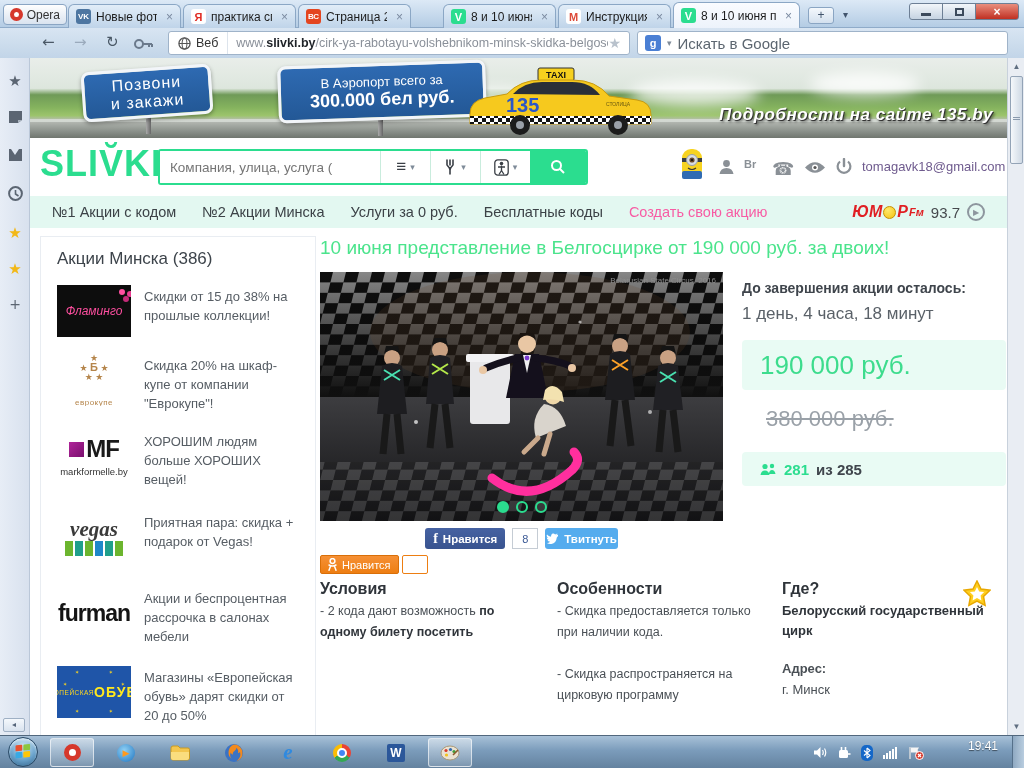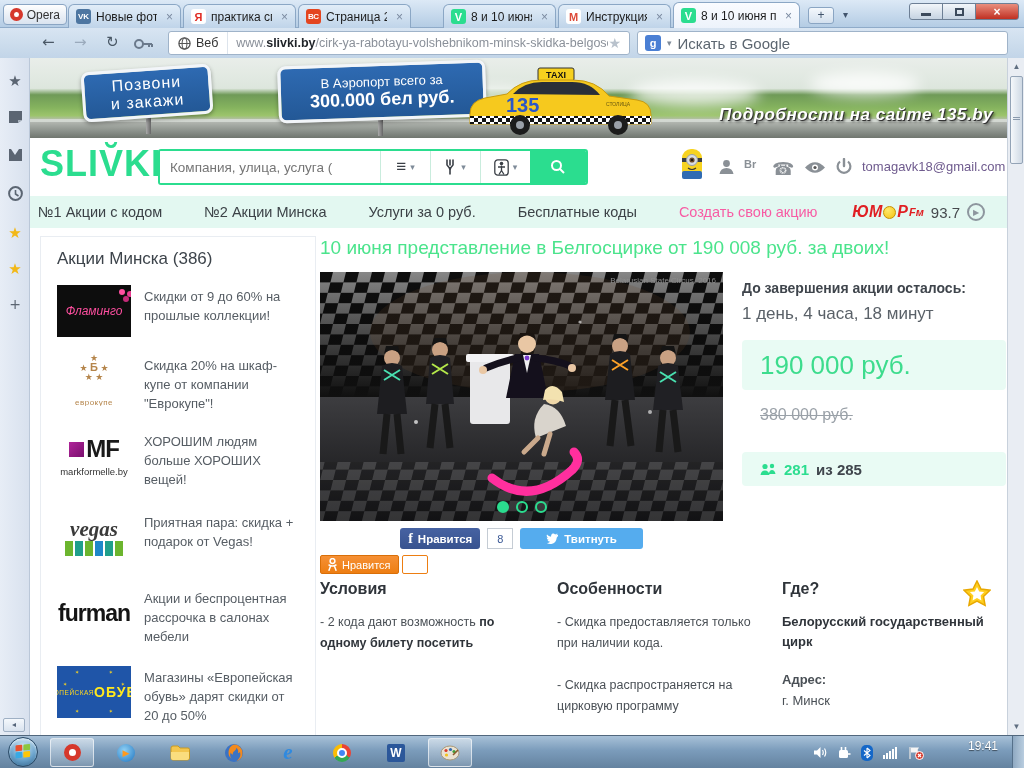--- a/index.html
+++ b/index.html
@@ -76,21 +76,21 @@
   .slogo{position:absolute;left:10px;top:5px;font-size:36px;font-weight:bold;color:#2bdd8f;letter-spacing:1px}
   .sgroup{position:absolute;left:128px;top:11px;height:36px;border:2px solid #2bdd8f;border-radius:3px;display:flex;align-items:stretch;overflow:hidden}
   .sinput{width:220px;border:none;outline:none;font-size:13.5px;color:#777;padding:0 10px;font-family:"Liberation Sans",sans-serif}
   .scell{width:50px;border-left:1px solid #c9ecdd;display:flex;align-items:center;justify-content:center;gap:4px;background:#fff}
   .sbtn{width:56px;background:#2bdd8f;display:flex;align-items:center;justify-content:center}
   .hicon{position:absolute;top:20px;color:#8a9096;font-family:"DejaVu Sans",sans-serif;font-size:16px}
   .hemail{position:absolute;left:832px;top:21px;font-size:13px;color:#6f5b8e}
   .br-cur{position:absolute;left:714px;top:20px;font-size:11px;font-weight:bold;color:#8a9096}
 
   
-  .snav{position:absolute;left:0;top:138px;right:0;height:32px;background:#e3f8f1;display:flex;align-items:center;gap:42px;padding-left:8px;font-size:14.5px;color:#3c4247}
+  .snav{position:absolute;left:0;top:138px;right:0;height:32px;background:#e3f8f1;display:flex;align-items:center;gap:26px;padding-left:22px;font-size:14.5px;color:#3c4247}
   .snav .pink{color:#f75ca4}
   .radio{position:absolute;right:22px;top:0;height:32px;display:flex;align-items:center;gap:7px}
   .radiologo{font-style:italic;font-weight:800;color:#e01f23;font-size:16px;display:flex;align-items:center}
   .smiley{width:13px;height:13px;border-radius:50%;background:radial-gradient(circle at 35% 30%,#ffe96b,#f4c211);border:1px solid #c78f00;margin:0 1px;position:relative}
   .radiofm{font-size:11px;margin-left:1px}
   .freq{font-size:15px;color:#45494d}
   .playbtn{width:18px;height:18px;border:2px solid #8d969e;border-radius:50%;color:#8d969e;font-size:8px;display:flex;align-items:center;justify-content:center}
 
   
   .content{position:absolute;left:0;top:170px;right:0;bottom:0;background:#fff}
@@ -122,39 +122,39 @@
   .main{position:absolute;left:288px;top:0;right:4px;height:600px}
   .dtitle{position:absolute;left:2px;top:9px;font-size:19px;color:#4be48c;white-space:nowrap}
   .photo{position:absolute;left:2px;top:44px;width:403px;height:249px;background:#161616;overflow:hidden}
   .dots{position:absolute;left:2px;top:273px;width:403px;display:flex;justify-content:center;gap:7px}
   .dot{width:12px;height:12px;border-radius:50%;border:2px solid #2bdd8f}
   .dot.on{background:#2bdd8f}
   .social{position:absolute;left:2px;top:300px;width:403px;display:flex;justify-content:center;gap:7px;align-items:center}
   .fbbtn{height:21px;background:linear-gradient(#4662a2,#38538f);border-radius:3px;color:#fff;font-size:11.5px;font-weight:bold;display:flex;align-items:center;gap:5px;padding:0 8px}
   .fbf{font-family:"Liberation Serif",serif;font-size:14px}
   .cntbox{height:21px;min-width:26px;border:1px solid #c5ccd4;background:#fff;color:#3c5a96;font-size:11px;display:flex;align-items:center;justify-content:center;padding:0 4px}
-  .twbtn{height:21px;background:#55acee;border-radius:3px;color:#fff;font-size:11.5px;font-weight:bold;display:flex;align-items:center;gap:5px;padding:0 26px}
+  .twbtn{height:21px;background:#55acee;border-radius:3px;color:#fff;font-size:11.5px;font-weight:bold;display:flex;align-items:center;gap:5px;padding:0 1px}
   .okrow{position:absolute;left:2px;top:327px;display:flex;gap:3px;align-items:center}
   .okbtn{height:19px;background:linear-gradient(#f69035,#ed7e12);border:1px solid #d96f08;border-radius:2px;color:#fff;font-size:11px;display:flex;align-items:center;gap:5px;padding:0 7px}
   .okcnt{height:19px;width:26px;border:1px solid #ed7e12;background:#fff;border-radius:2px}
 
   
   .aside{position:absolute;left:424px;top:0;width:268px}
   .cd-label{position:absolute;left:0;top:52px;font-size:14px;font-weight:bold;color:#3f454c}
   .cd-val{position:absolute;left:0;top:76px;font-size:17px;color:#5a6168}
   .pricebox{position:absolute;left:0;top:112px;width:264px;height:50px;background:#e9fbf4;border-radius:4px;display:flex;align-items:center;padding-left:18px;font-size:26px;color:#3ddc8d}
-  .oldprice{position:absolute;left:18px;top:178px;font-size:16px;color:#9aa1a8;text-decoration:line-through}
+  .oldprice{position:absolute;left:24px;top:178px;font-size:22px;color:#9aa1a8;text-decoration:line-through}
   .peoplebox{position:absolute;left:0;top:224px;width:264px;height:34px;background:#e9fbf4;border-radius:4px;display:flex;align-items:center;gap:7px;padding-left:18px;font-size:15px}
   .pb-sold{color:#2bdd8f;font-weight:bold}
   .pb-of{color:#3f454c;font-weight:bold}
 
   
   .sections{position:absolute;left:2px;top:352px;right:0}
   .seccol{position:absolute;top:0}
-  .seccol h3{font-size:16px;color:#2f343a;margin-bottom:14px}
+  .seccol h3{font-size:16px;color:#2f343a;margin-bottom:3px}
   .secbody{font-size:12.5px;color:#4a5056;line-height:21px}
   .secbody b{color:#2f343a}
   .c1{left:0;width:214px}.c2{left:237px;width:208px}.c3{left:462px;width:205px}
   .wname{font-size:13px;font-weight:bold;color:#2f343a;line-height:20px}
   .waddr{margin-top:17px;font-size:13px;line-height:21px;color:#4a5056}
   .starbadge{position:absolute;right:12px;top:352px}
 
   
   .taskbar{position:absolute;left:0;bottom:0;right:0;height:33px;background:linear-gradient(#a8c1d8,#7b9cbb 45%,#64829f);border-top:1px solid #51677d}
   .orb{position:absolute;left:8px;top:1px;width:30px;height:30px;border-radius:50%;background:radial-gradient(circle at 50% 30%,#cfe6f5,#6aa3cc 55%,#2e5f86);border:1px solid #2a4a66;display:flex;align-items:center;justify-content:center;box-shadow:inset 0 2px 3px rgba(255,255,255,.7)}
@@ -400,21 +400,21 @@
       <div class="content">
 
         <div class="deals">
           <h2>Акции Минска (386)</h2>
 
           <div class="drow">
             <div class="dlogo lg-flam">
               <span class="flowers"></span>
               <span>Фламинго</span>
             </div>
-            <div class="dtext">Скидки от 9 до 60% на прошлые коллекции!</div>
+            <div class="dtext">Скидки от 15 до 38% на прошлые коллекции!</div>
           </div>
 
           <div class="drow">
             <div class="dlogo lg-euro">
               <div>★</div>
               <div>★ <b style="font-size:11px">Б</b> ★</div>
               <div>★ ★</div>
               <div class="ebrand">еврокупе</div>
             </div>
             <div class="dtext">Скидка 20% на шкаф-купе от компании "Еврокупе"!</div>
@@ -463,21 +463,21 @@
               </span>
               <span class="e1">ЕВРОПЕЙСКАЯ</span>
               <span class="e2">ОБУВЬ</span>
             </div>
             <div class="dtext">Магазины «Европейская обувь» дарят скидки от 20 до 50%</div>
           </div>
 
         </div>
 
         <div class="main">
-          <div class="dtitle">10 июня представление в Белгосцирке от 190 008 руб. за двоих!</div>
+          <div class="dtitle">10 июня представление в Белгосцирке от 190 000 руб. за двоих!</div>
 
           <div class="photo">
             <svg width="403" height="249" viewBox="0 0 403 249">
               <defs>
                 <pattern id="chk" width="26" height="26" patternUnits="userSpaceOnUse" patternTransform="skewX(-14) scale(1,0.8)">
                   <rect width="26" height="26" fill="#cfcfcf"></rect>
                   <rect width="13" height="13" fill="#141414"></rect>
                     <rect x="13" y="13" width="13" height="13" fill="#141414"></rect>
                 </pattern>
                 <linearGradient id="fade" x1="0" y1="0" x2="0" y2="1">

